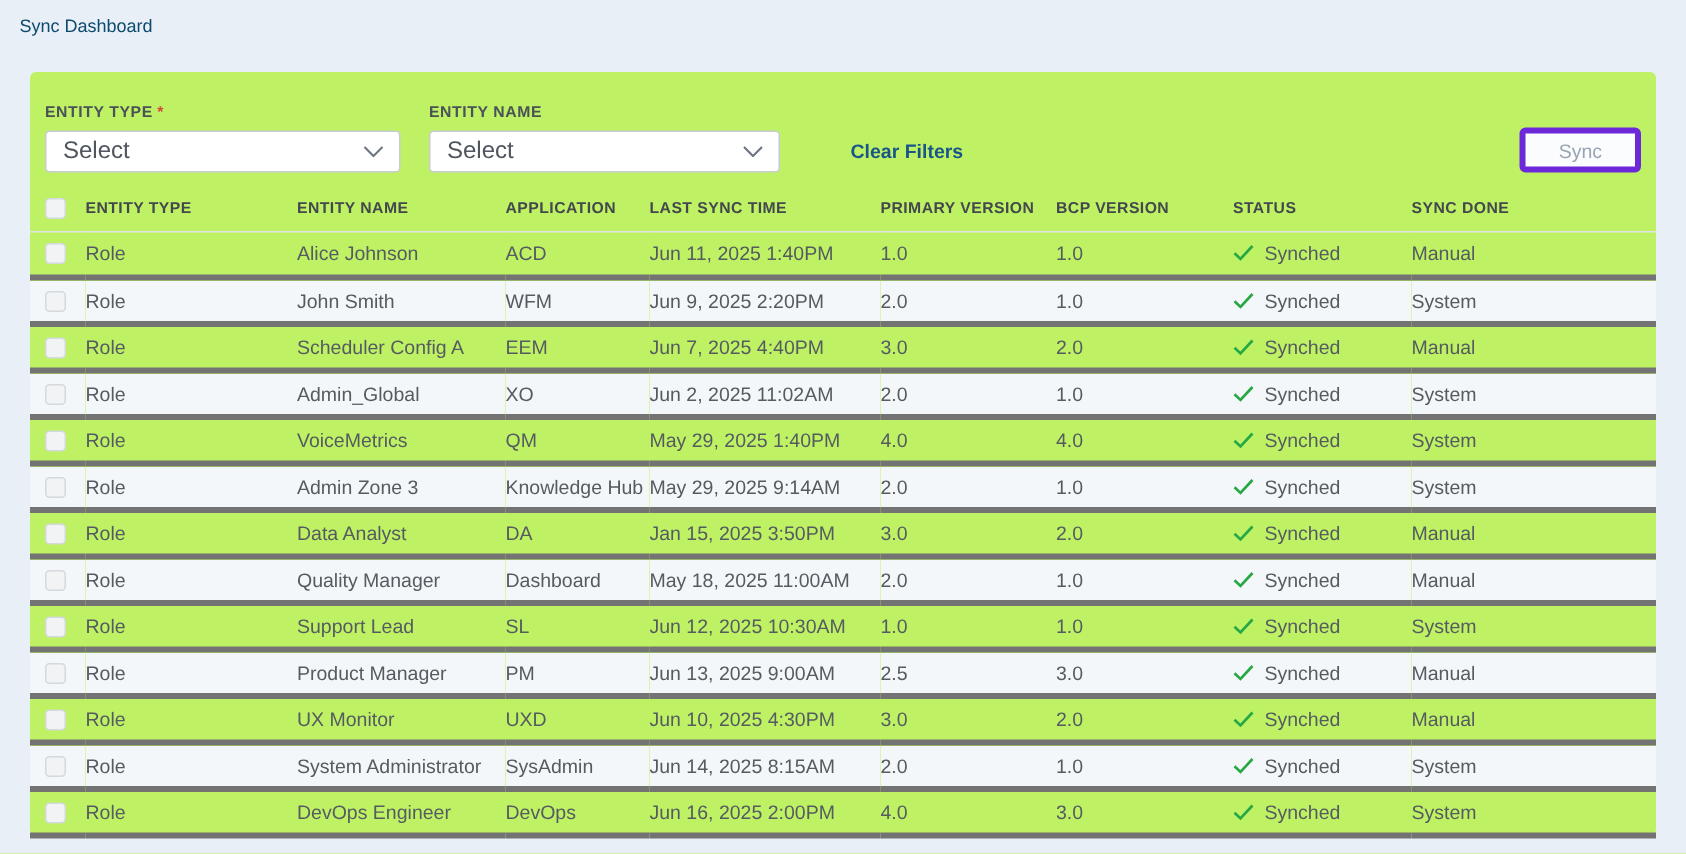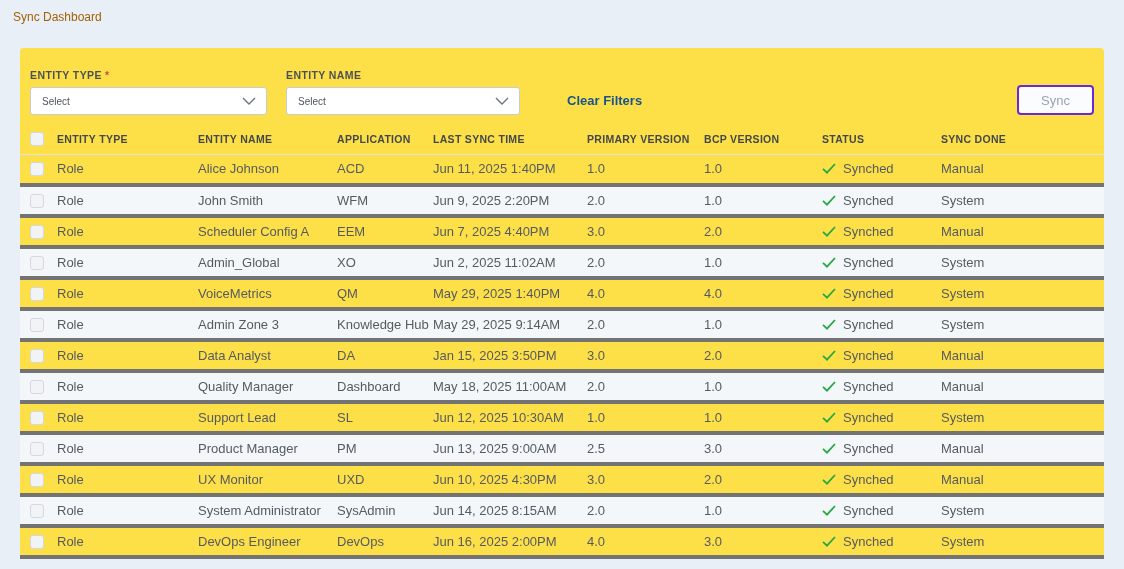--- a/index.html
+++ b/index.html
@@ -5,55 +5,55 @@
   * { margin:0; padding:0; box-sizing:border-box; }
   html,body { width:1124px; height:569px; }
   body {
     background:#e9eff6;
     font-family:"Liberation Sans","DejaVu Sans",sans-serif;
     color:#565b61;
     overflow:hidden;
   }
   .page-header { padding:9px 0 0 13px; }
   .breadcrumb {
-    color:#a16207; font-size:12px; line-height:16px; cursor:pointer;
+    color:#0c4a6e; font-size:12px; line-height:16px; cursor:pointer;
   }
   .page-title {
     color:#3c4045; font-size:17px; font-weight:400; line-height:24px; margin-top:1px;
   }
   .card {
     position:absolute; left:20px; top:48px; width:1084px; height:509px;
-    background:#fde047; border-radius:4px;
+    background:#bef264; border-radius:4px;
   }
   
   .filters {
     display:flex; align-items:flex-end; padding:9px 10px 0 10px; height:67px;
   }
   .filter-group { display:flex; flex-direction:column; }
   .filter-group.g1 { width:237px; margin-right:19px; }
   .filter-group.g2 { width:234px; margin-right:20px; }
   .filter-group.g3 { width:233px; }
   .filter-label {
     font-size:10.5px; font-weight:700; color:#4b5157; letter-spacing:.4px;
     margin-bottom:6px; text-transform:uppercase;
   }
   .req { color:#d64541; margin-left:3px; }
   .select {
     height:28px; border:1px solid #c6ccd2; border-radius:3px; background:#fff;
     display:flex; align-items:center; justify-content:space-between;
-    padding:0 10px 0 11px; font-size:10px; color:#4f565e; cursor:pointer;
+    padding:0 10px 0 11px; font-size:16px; color:#4f565e; cursor:pointer;
   }
   .chev { display:flex; align-items:center; }
   .clear-filters {
     font-size:13px; font-weight:700; color:#19558a; cursor:pointer;
     margin:0 0 7px 27px; white-space:nowrap;
   }
   .sync-btn {
     margin-left:auto; margin-bottom:0; height:30px; padding:0 22px;
-    background:#fbfcfd; border:2px solid #6d28d9; border-radius:4px;
+    background:#fbfcfd; border:4px solid #6d28d9; border-radius:4px;
     font-size:13px; color:#98a4b3; font-family:inherit; cursor:default;
   }
   
   table { width:100%; border-collapse:collapse; table-layout:fixed; margin-top:9px; }
   th, td {
     text-align:left; font-weight:400; font-size:13px; color:#565b61;
     height:31px; padding:0; vertical-align:middle; overflow:hidden; white-space:nowrap;
   }
   thead th {
     font-size:10.5px; font-weight:700; color:#44484d; letter-spacing:.3px;

